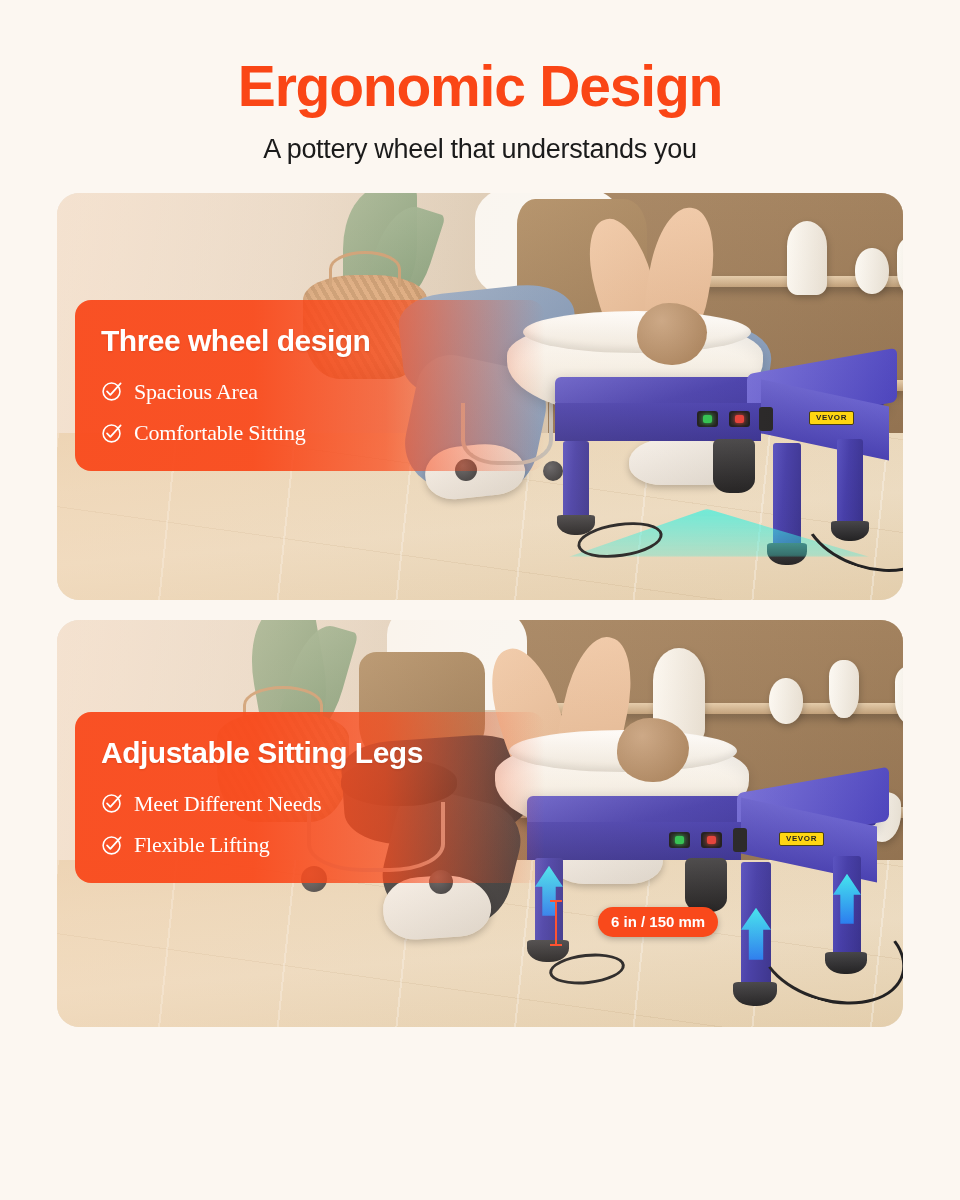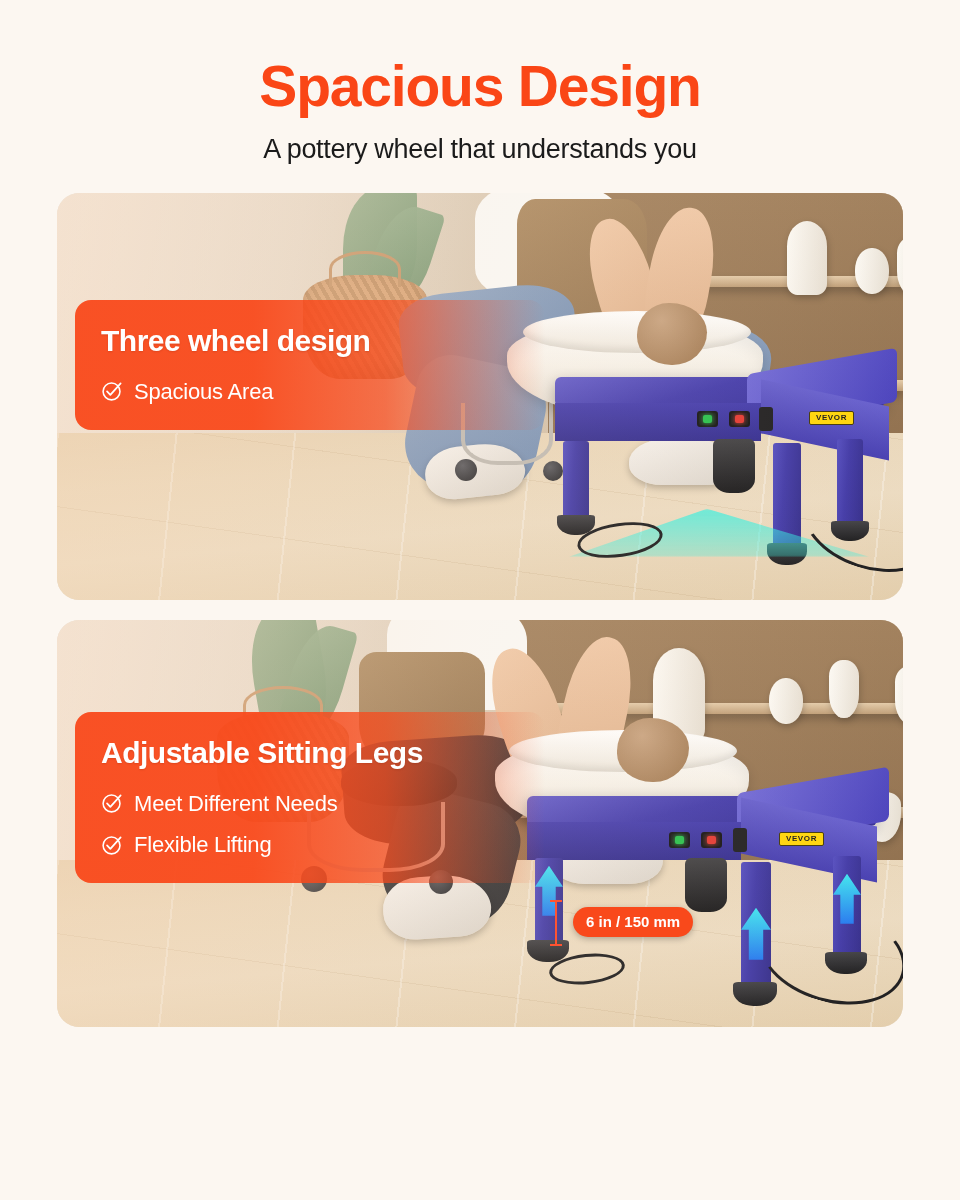--- a/index.html
+++ b/index.html
@@ -285,27 +285,28 @@
     gap:11px;
     margin-bottom:16px;
   }
   .feature-item:last-child { margin-bottom:0; }
   .check-icon { width:22px; height:22px; flex:0 0 22px; display:block; }
   .feature-label {
     color:#fff;
     font-size:22px;
     letter-spacing:-0.2px;
     line-height:1.15;
+    font-family:Liberation Serif, serif;
   }
 </style>
 </head>
 <body>
 
 <div class="header">
-  <h1 class="page-title">Spacious Design</h1>
+  <h1 class="page-title">Ergonomic Design</h1>
   <p class="page-subtitle">A pottery wheel that understands you</p>
 </div>
 
 <div class="cards">
 
   <div class="card">
     <div class="scene">
       <div class="wall"></div>
       <div class="baseboard"></div>
 
@@ -375,20 +376,27 @@
     <div class="overlay" style="top:107px;">
       <div class="overlay-title">Three wheel design</div>
       <div class="feature-list">
         <div class="feature-item">
           <svg class="check-icon" viewBox="0 0 24 24" fill="none">
             <circle cx="11.5" cy="12.5" r="9.2" stroke="#ffffff" stroke-width="1.7"></circle>
             <path d="M6.6 12.4 L10.2 16.2 L21.4 3.6" stroke="#ffffff" stroke-width="1.9" stroke-linecap="round" stroke-linejoin="round"></path>
           </svg>
           <span class="feature-label">Spacious Area</span>
         </div>
+        <div class="feature-item">
+          <svg class="check-icon" viewBox="0 0 24 24" fill="none">
+            <circle cx="11.5" cy="12.5" r="9.2" stroke="#ffffff" stroke-width="1.7"></circle>
+            <path d="M6.6 12.4 L10.2 16.2 L21.4 3.6" stroke="#ffffff" stroke-width="1.9" stroke-linecap="round" stroke-linejoin="round"></path>
+          </svg>
+          <span class="feature-label">Comfortable Sitting</span>
+        </div>
       </div>
     </div>
   </div>
 
   <div class="card">
     <div class="scene">
       <div class="wall"></div>
       <div class="baseboard"></div>
 
       <div class="shelf-unit" style="right:0;width:46%;"></div>
@@ -453,21 +461,21 @@
       <div class="up-arrow" style="left:478px;top:246px;width:28px;height:50px;"></div>
       <div class="up-arrow" style="left:684px;top:288px;width:30px;height:52px;"></div>
       <div class="up-arrow" style="left:776px;top:254px;width:28px;height:50px;"></div>
 
       <div class="measure-bar" style="left:498px;top:280px;height:46px;"></div>
       <div class="cord" style="left:492px;top:334px;width:76px;height:30px;transform:rotate(-6deg);"></div>
       <div class="cord" style="left:700px;top:286px;width:150px;height:96px;border-color:transparent #141416 #141416 transparent;transform:rotate(16deg);"></div>
 
       <div class="warm-wash"></div>
 
-      <div class="measure-badge" style="left:516px;top:287px;">6 in / 150 mm</div>
+      <div class="measure-badge" style="left:541px;top:287px;">6 in / 150 mm</div>
     </div>
 
     <div class="overlay" style="top:92px;">
       <div class="overlay-title">Adjustable Sitting Legs</div>
       <div class="feature-list">
         <div class="feature-item">
           <svg class="check-icon" viewBox="0 0 24 24" fill="none">
             <circle cx="11.5" cy="12.5" r="9.2" stroke="#ffffff" stroke-width="1.7"></circle>
             <path d="M6.6 12.4 L10.2 16.2 L21.4 3.6" stroke="#ffffff" stroke-width="1.9" stroke-linecap="round" stroke-linejoin="round"></path>
           </svg>

